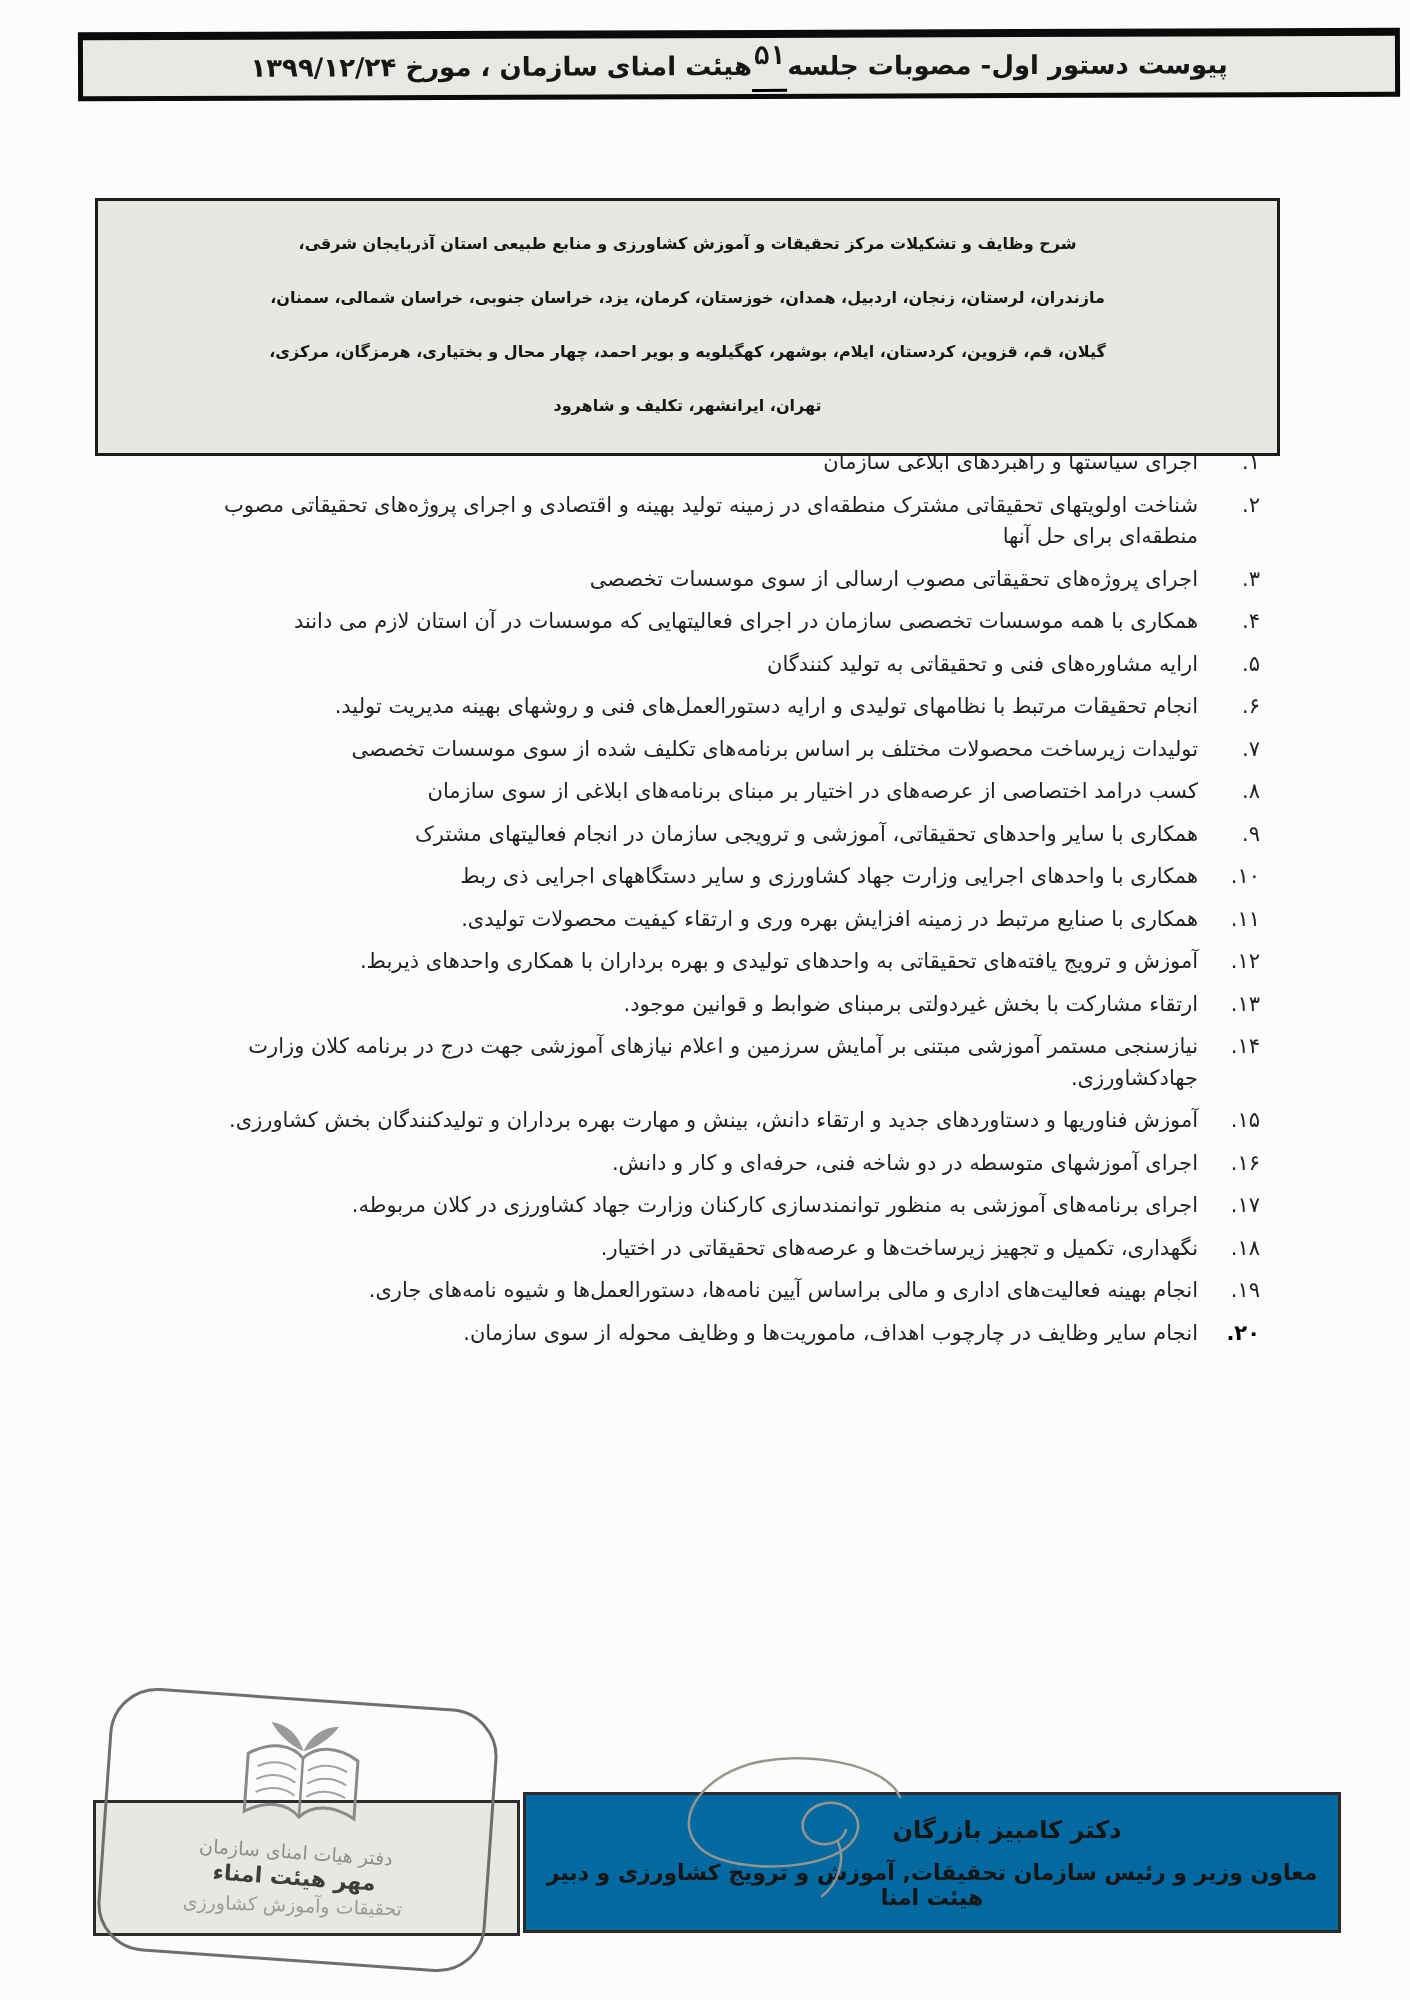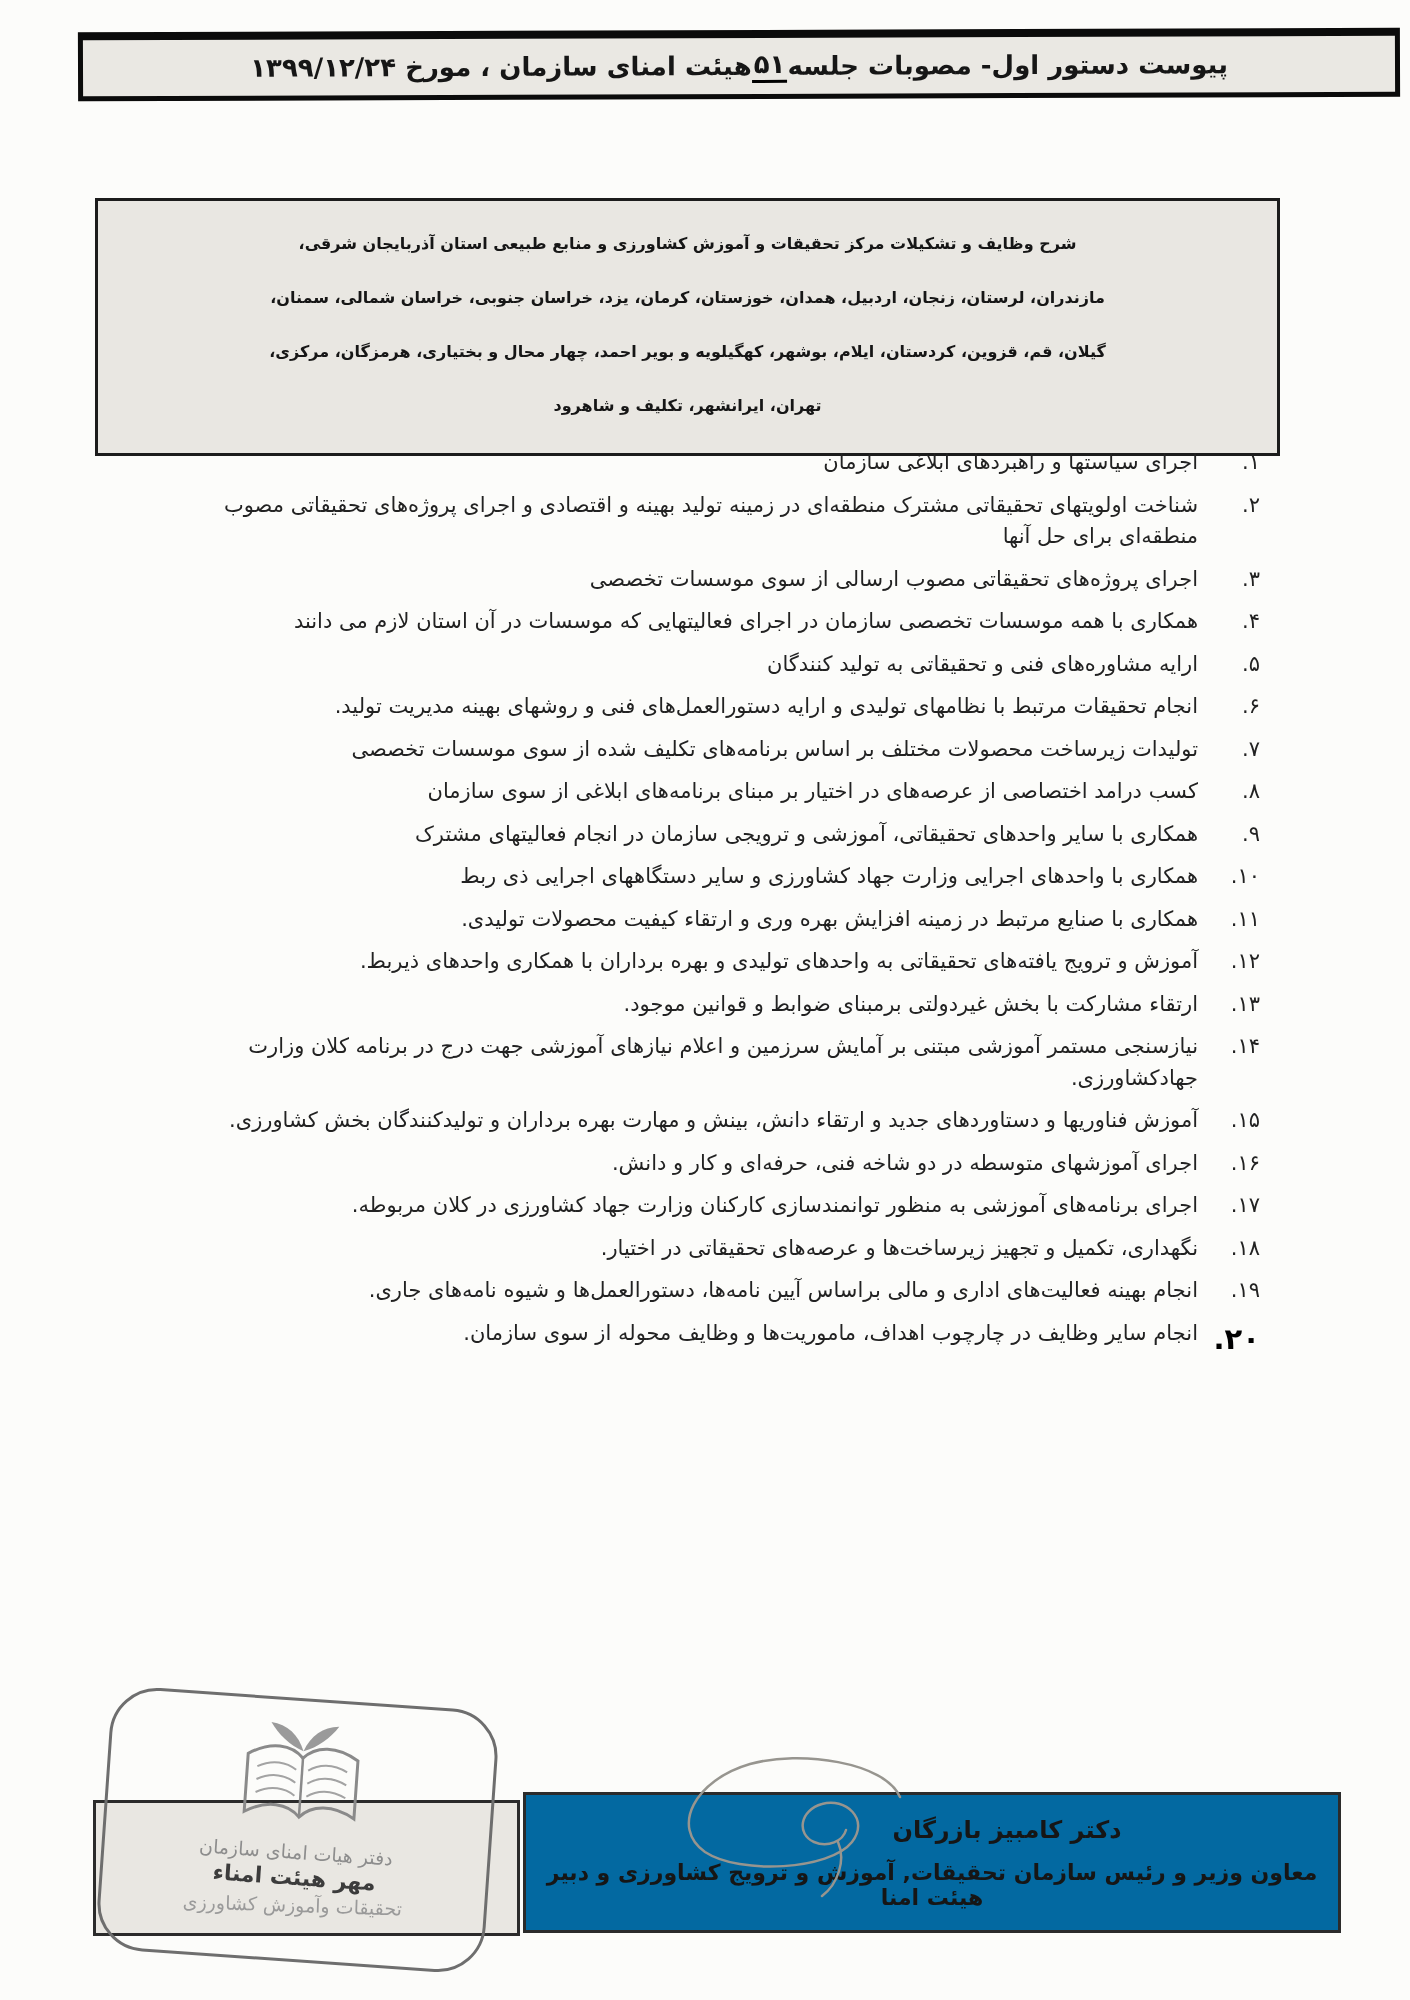--- a/index.html
+++ b/index.html
@@ -14,39 +14,39 @@
   }
   
   .header-box{
     position:absolute;left:78px;top:30px;width:1312px;height:56px;
     background:#eae8e3;
     border:5px solid #0b0b0b;border-top-width:8px;
     display:flex;align-items:center;justify-content:center;
     font-weight:bold;font-size:26px;letter-spacing:.2px;
     transform:rotate(-.2deg);
   }
-  .header-box .u{border-bottom:3px solid #000;padding:0 2px 1px 2px;}
+  .header-box .u{border-bottom:3px solid #000;padding:0 2px 17px 2px;font-family:Liberation Mono, monospace;}
   
   .title-box{
     position:absolute;left:95px;top:198px;width:1123px;
     background:#e9e7e2;
     border:3px solid #1c1c1c;
     padding:16px 28px 20px;
     text-align:center;font-weight:bold;font-size:16px;line-height:54px;
   }
   
   .duties{
     position:absolute;top:447px;right:150px;left:148px;
     list-style:none;margin:0;padding:0;
     font-size:21px;color:#222;
   }
   .duties li{display:flex;margin-bottom:11px;line-height:1.5;}
   .duties .num{flex:0 0 62px;}
   .duties .txt{flex:1;}
-  .duties li.b20 .num{font-weight:bold;font-size:29px;color:#000;}
+  .duties li.b20 .num{font-weight:bold;font-size:21px;color:#000;}
   
   .footer-left-box{
     position:absolute;left:93px;top:1800px;width:421px;height:130px;
     background:#e9e7e2;border:3px solid #2b2b2b;z-index:1;
   }
   .footer-right-box{
     position:absolute;left:523px;top:1792px;width:812px;height:135px;
     background:#0369a1;border:3px solid #2b2b2b;
     display:flex;flex-direction:column;justify-content:center;gap:16px;
     text-align:center;font-weight:bold;z-index:1;

